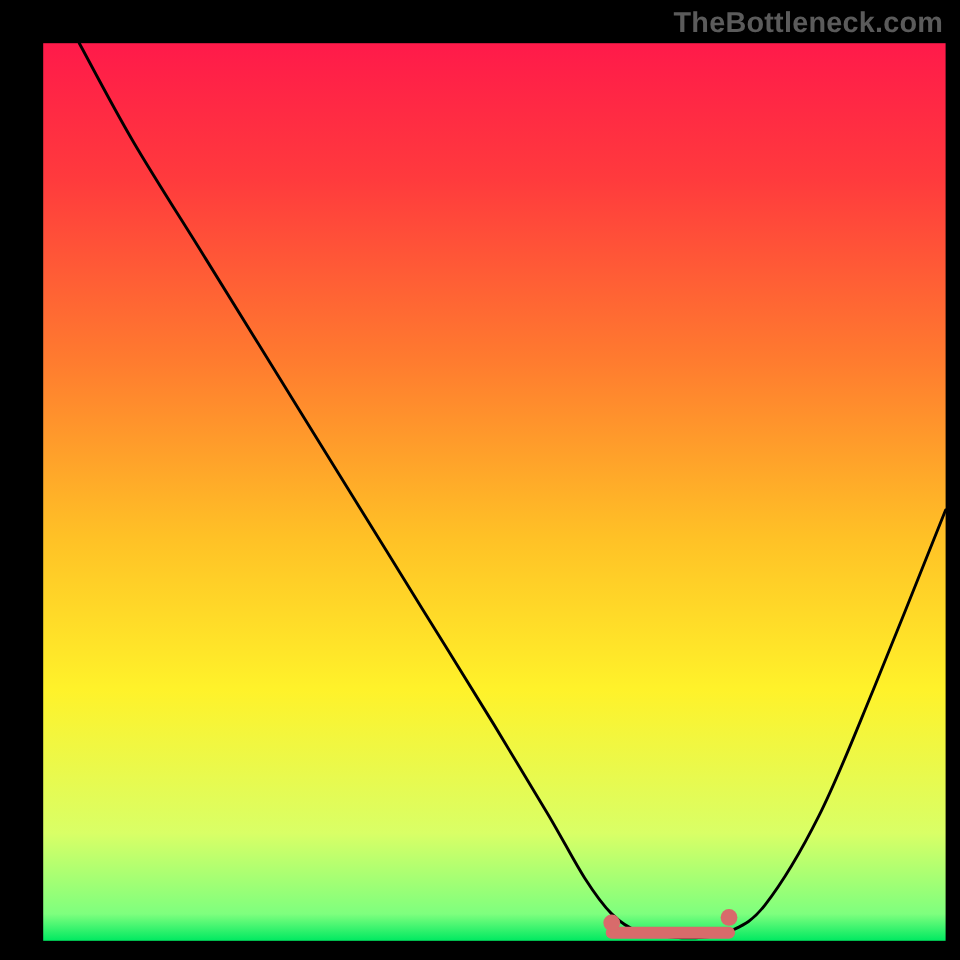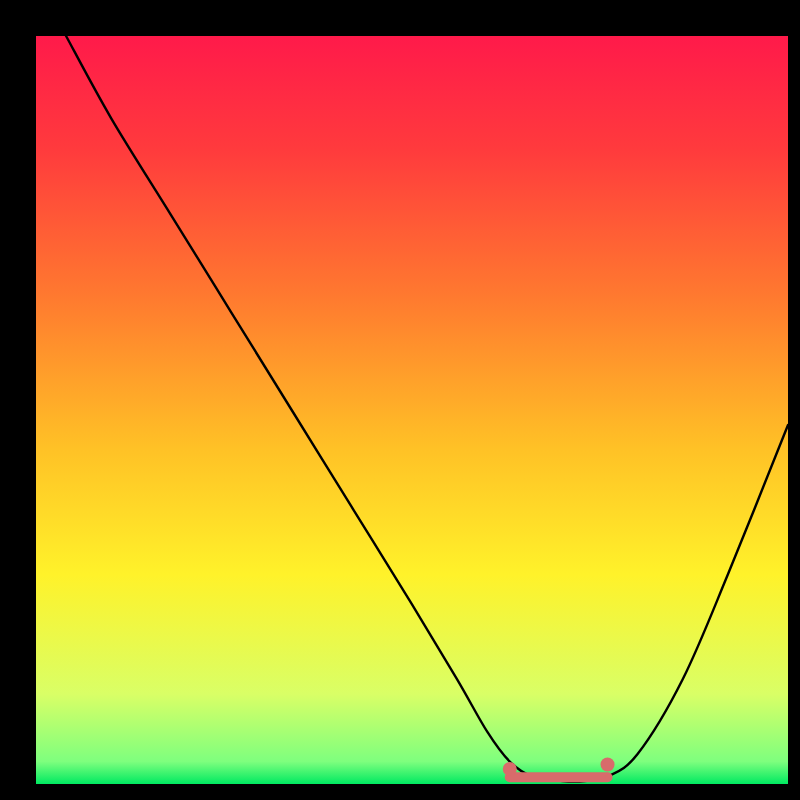--- a/index.html
+++ b/index.html
@@ -20,20 +20,21 @@
     color: #5b5b5b;
     letter-spacing: 0.2px;
     user-select: none;
   }
   svg { display: block; }
 </style>
 </head>
 <body>
 
 <div class="stage">
+  <div class="watermark">TheBottleneck.com</div>
 
   <svg id="chart-svg" width="800" height="800" viewBox="0 0 800 800">
     <defs>
       <linearGradient id="bg-grad" x1="0" y1="0" x2="0" y2="1">
           <stop offset="0%" stop-color="#ff1a4a"></stop>
           <stop offset="15%" stop-color="#ff3a3d"></stop>
           <stop offset="35%" stop-color="#ff7a2f"></stop>
           <stop offset="55.00000000000001%" stop-color="#ffc126"></stop>
           <stop offset="72%" stop-color="#fff22a"></stop>
           <stop offset="88%" stop-color="#d9ff66"></stop>

